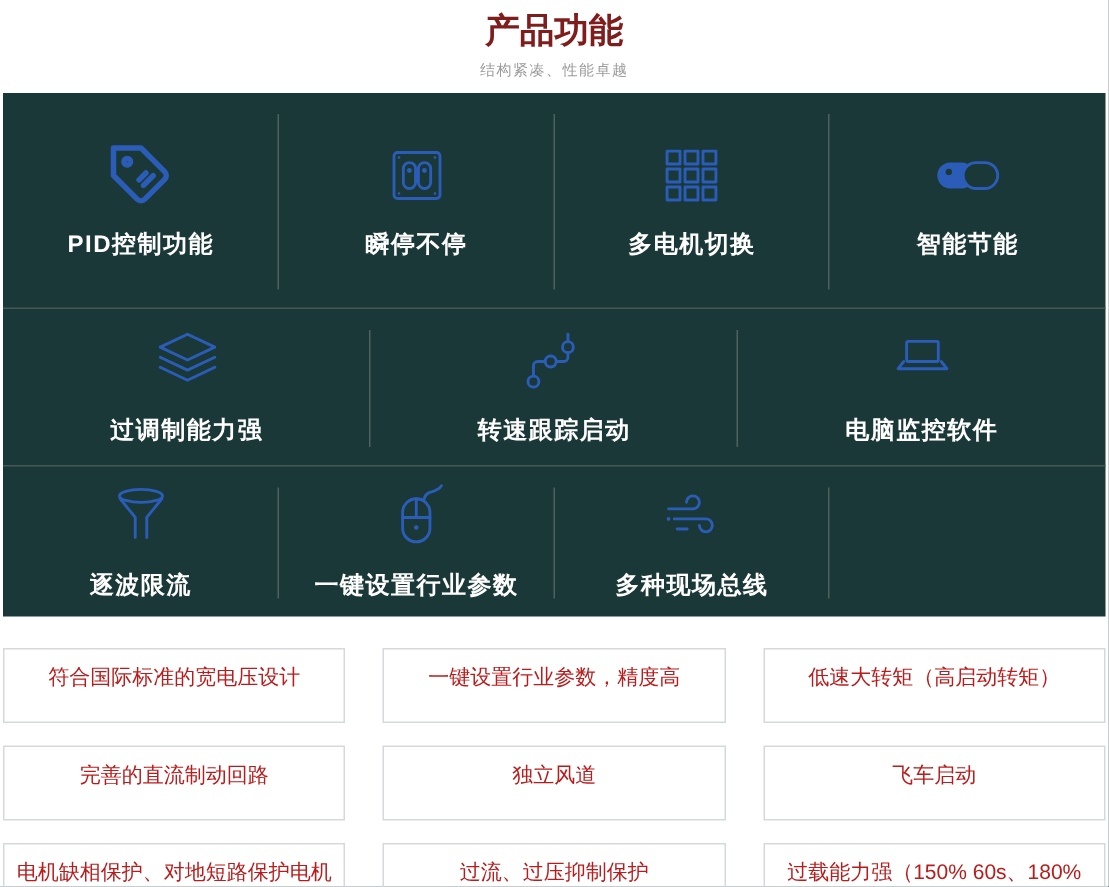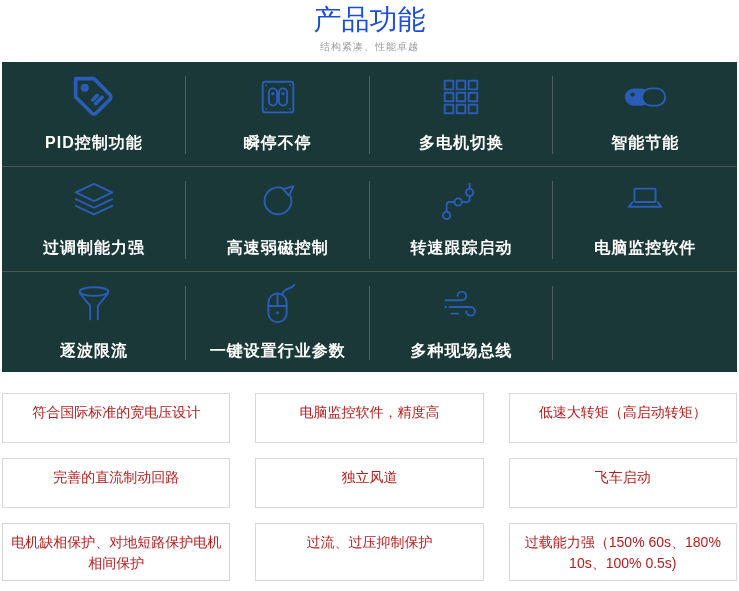--- a/index.html
+++ b/index.html
@@ -1,28 +1,28 @@
 <!DOCTYPE html>
 <html><head>
 <meta charset="utf-8">
 <style>
   * { margin:0; padding:0; box-sizing:border-box; }
   html,body { width:739px; background:#ffffff; font-family:"Liberation Sans","DejaVu Sans",sans-serif; }
   body { height:591px; overflow:hidden; }
 
   
   .header { text-align:center; padding-top:3px; }
-  .title { font-size:28px; font-weight:normal; color:#1d4ed8; line-height:34px; }
+  .title { font-size:23px; font-weight:bold; color:#7f1d1d; line-height:34px; }
   .subtitle { font-size:10px; color:#9b9b9b; margin-top:3px; letter-spacing:1px; }
 
   
   .panel { margin:8px 2px 0 2px; background:#1a3837; }
   .g-row { display:flex; }
   .g-row:not(:last-child) { border-bottom:1px solid #445856; }
-  .g-row.r1 { height:105px; }
+  .g-row.r1 { height:144px; }
   .g-row.r2 { height:105px; }
   .g-row.r3 { height:100px; }
   .cell { flex:1 1 0; position:relative; display:flex; flex-direction:column;
           align-items:center; justify-content:center; gap:13px; }
   .cell:not(:last-child)::after { content:""; position:absolute; right:0; top:14px; bottom:12px;
           width:1px; background:#4d615f; }
   .cell .icon { height:46px; display:flex; align-items:center; justify-content:center; }
   .cell .icon svg { stroke:#2b5db8; fill:none; stroke-width:2; stroke-linecap:round; stroke-linejoin:round; }
   .cell .icon svg .fill { fill:#2b5db8; stroke:none; }
   .cell .icon svg .bgfill { fill:#1a3837; }
@@ -107,29 +107,20 @@
           <polygon points="24,5 43,14 24,23 5,14"></polygon>
           <polyline points="5,21 24,30 43,21"></polyline>
           <polyline points="5,28 24,37 43,28"></polyline>
         </svg>
       </span>
       <span class="label">过调制能力强</span>
     </div>
     <div class="cell">
       <span class="icon">
         <svg width="46" height="46" viewBox="0 0 48 48">
-          <path d="M37.2 18.2 A14 14 0 1 1 30 10.2"></path>
-          <polygon points="29.5,10.5 40,7.5 35.5,17.5"></polygon>
-        </svg>
-      </span>
-      <span class="label">高速弱磁控制</span>
-    </div>
-    <div class="cell">
-      <span class="icon">
-        <svg width="46" height="46" viewBox="0 0 48 48">
           <circle cx="9" cy="38" r="3.8"></circle>
           <path d="M9 34 v-7 a3 3 0 0 1 3-3 h5"></path>
           <circle cx="21" cy="24" r="3.8"></circle>
           <path d="M25 24 h5 a3 3 0 0 0 3-3 v-3"></path>
           <circle cx="33" cy="14" r="3.8"></circle>
           <path d="M33 10 v-5"></path>
         </svg>
       </span>
       <span class="label">转速跟踪启动</span>
     </div>
@@ -178,21 +169,21 @@
       </span>
       <span class="label">多种现场总线</span>
     </div>
     <div class="cell"></div>
   </div>
 
 </div>
 
 <div class="features">
   <div class="fbox">符合国际标准的宽电压设计</div>
-  <div class="fbox">电脑监控软件，精度高</div>
+  <div class="fbox">一键设置行业参数，精度高</div>
   <div class="fbox">低速大转矩（高启动转矩）</div>
 
   <div class="fbox">完善的直流制动回路</div>
   <div class="fbox">独立风道</div>
   <div class="fbox">飞车启动</div>
 
   <div class="fbox">电机缺相保护、对地短路保护电机相间保护</div>
   <div class="fbox">过流、过压抑制保护</div>
   <div class="fbox">过载能力强（150% 60s、180% 10s、100% 0.5s)</div>
 </div>

